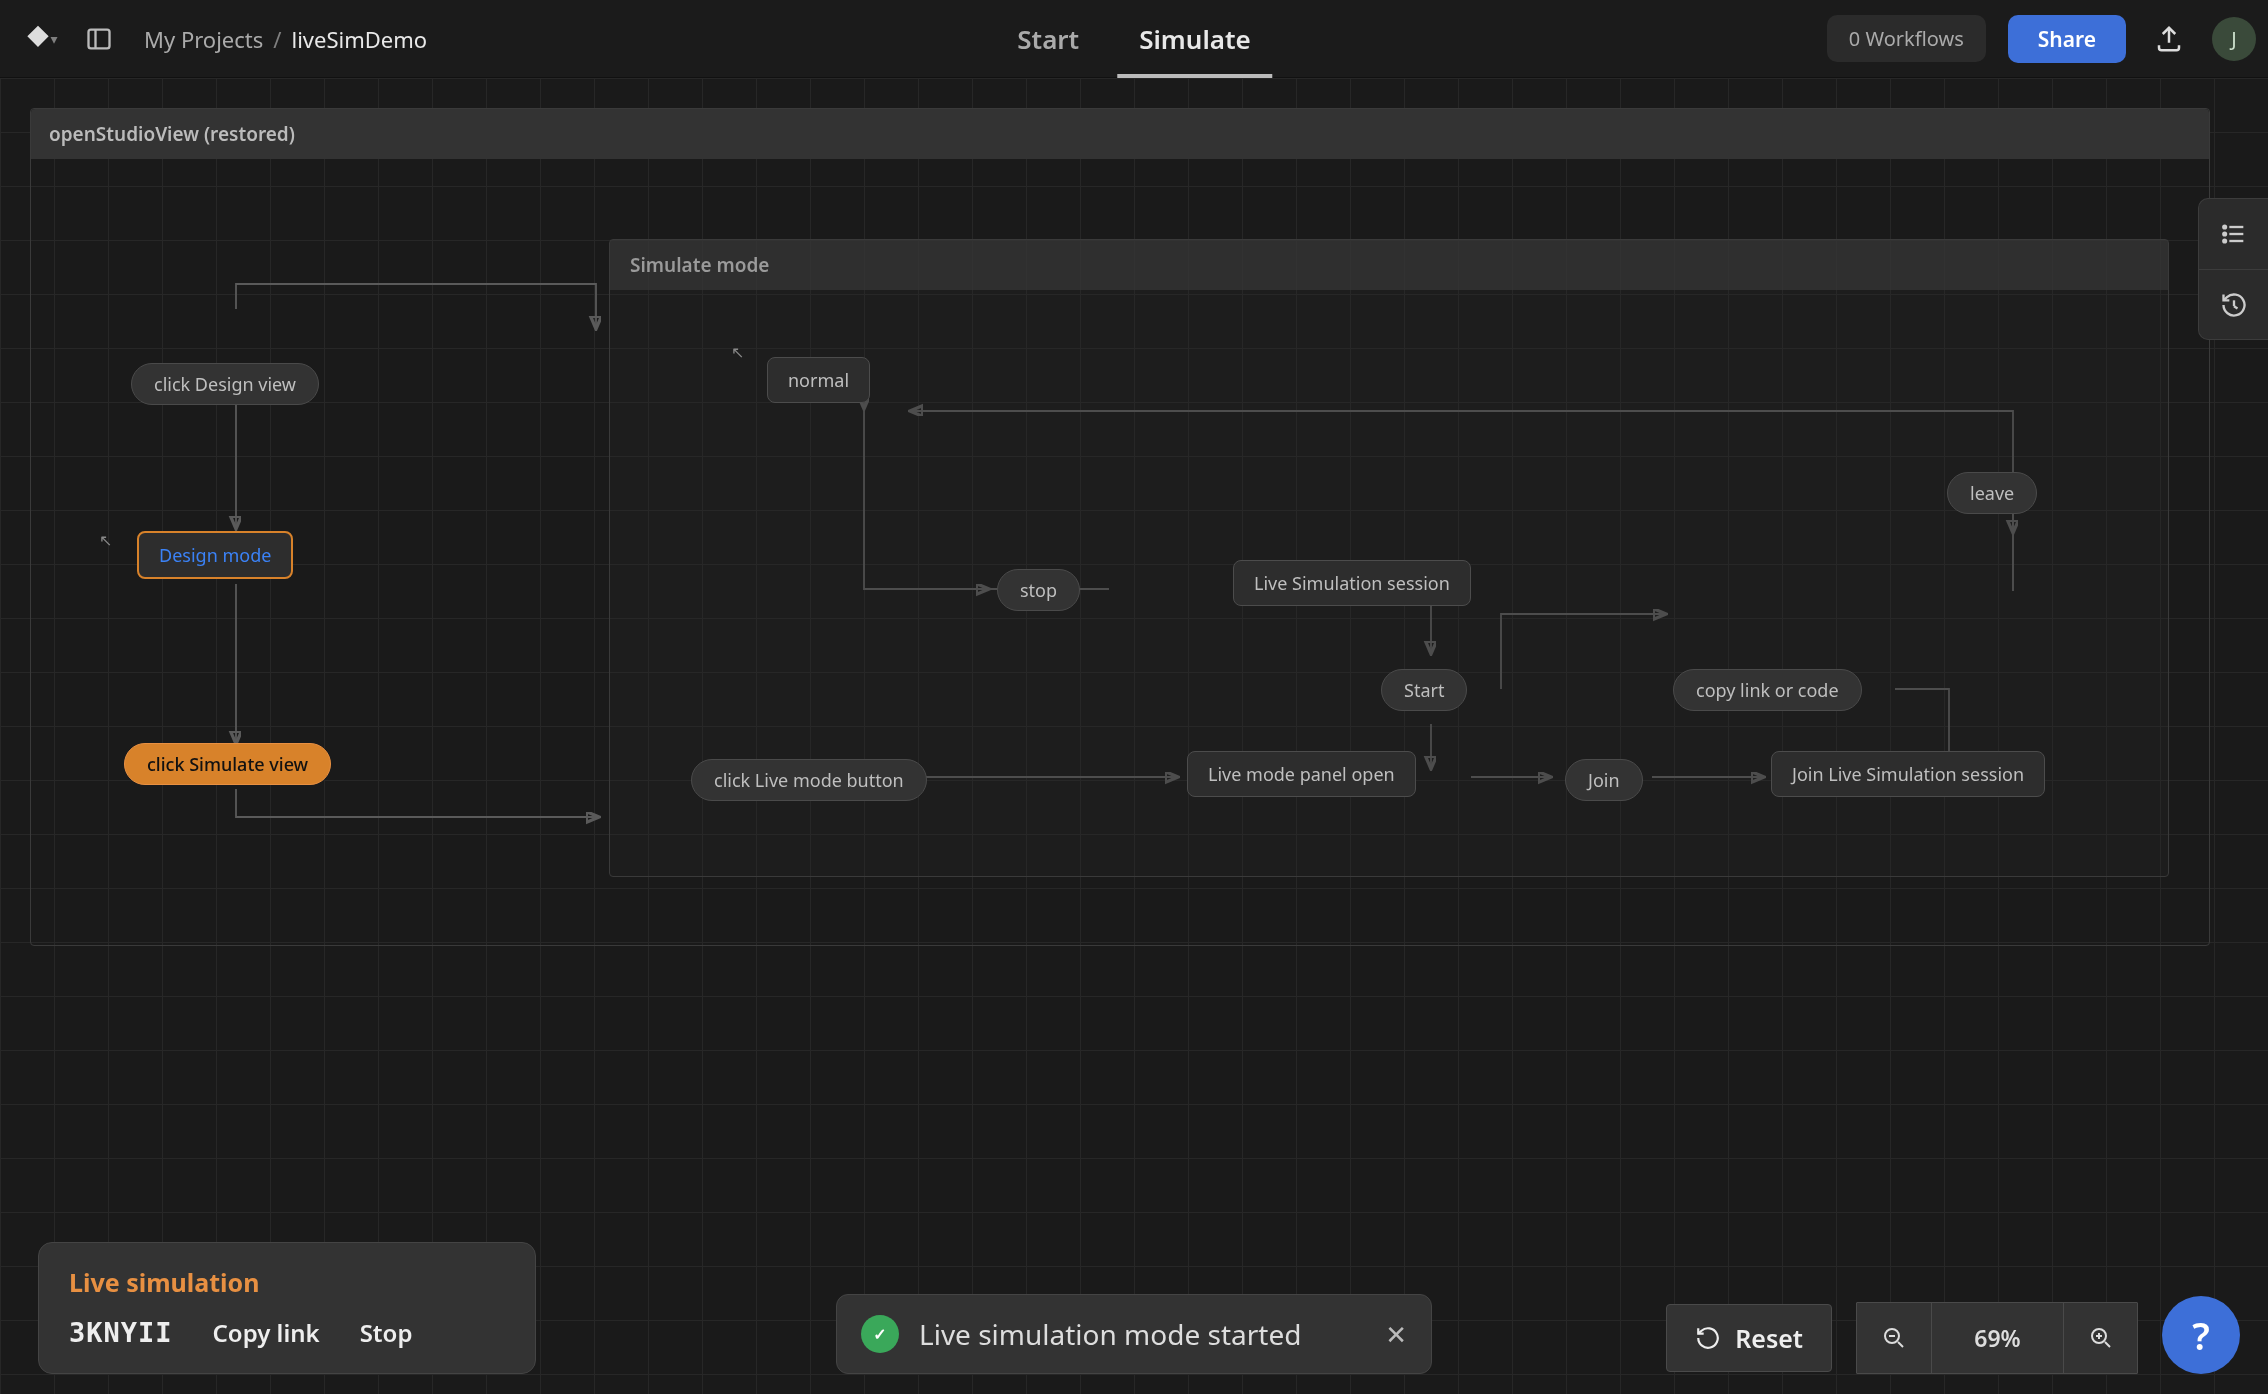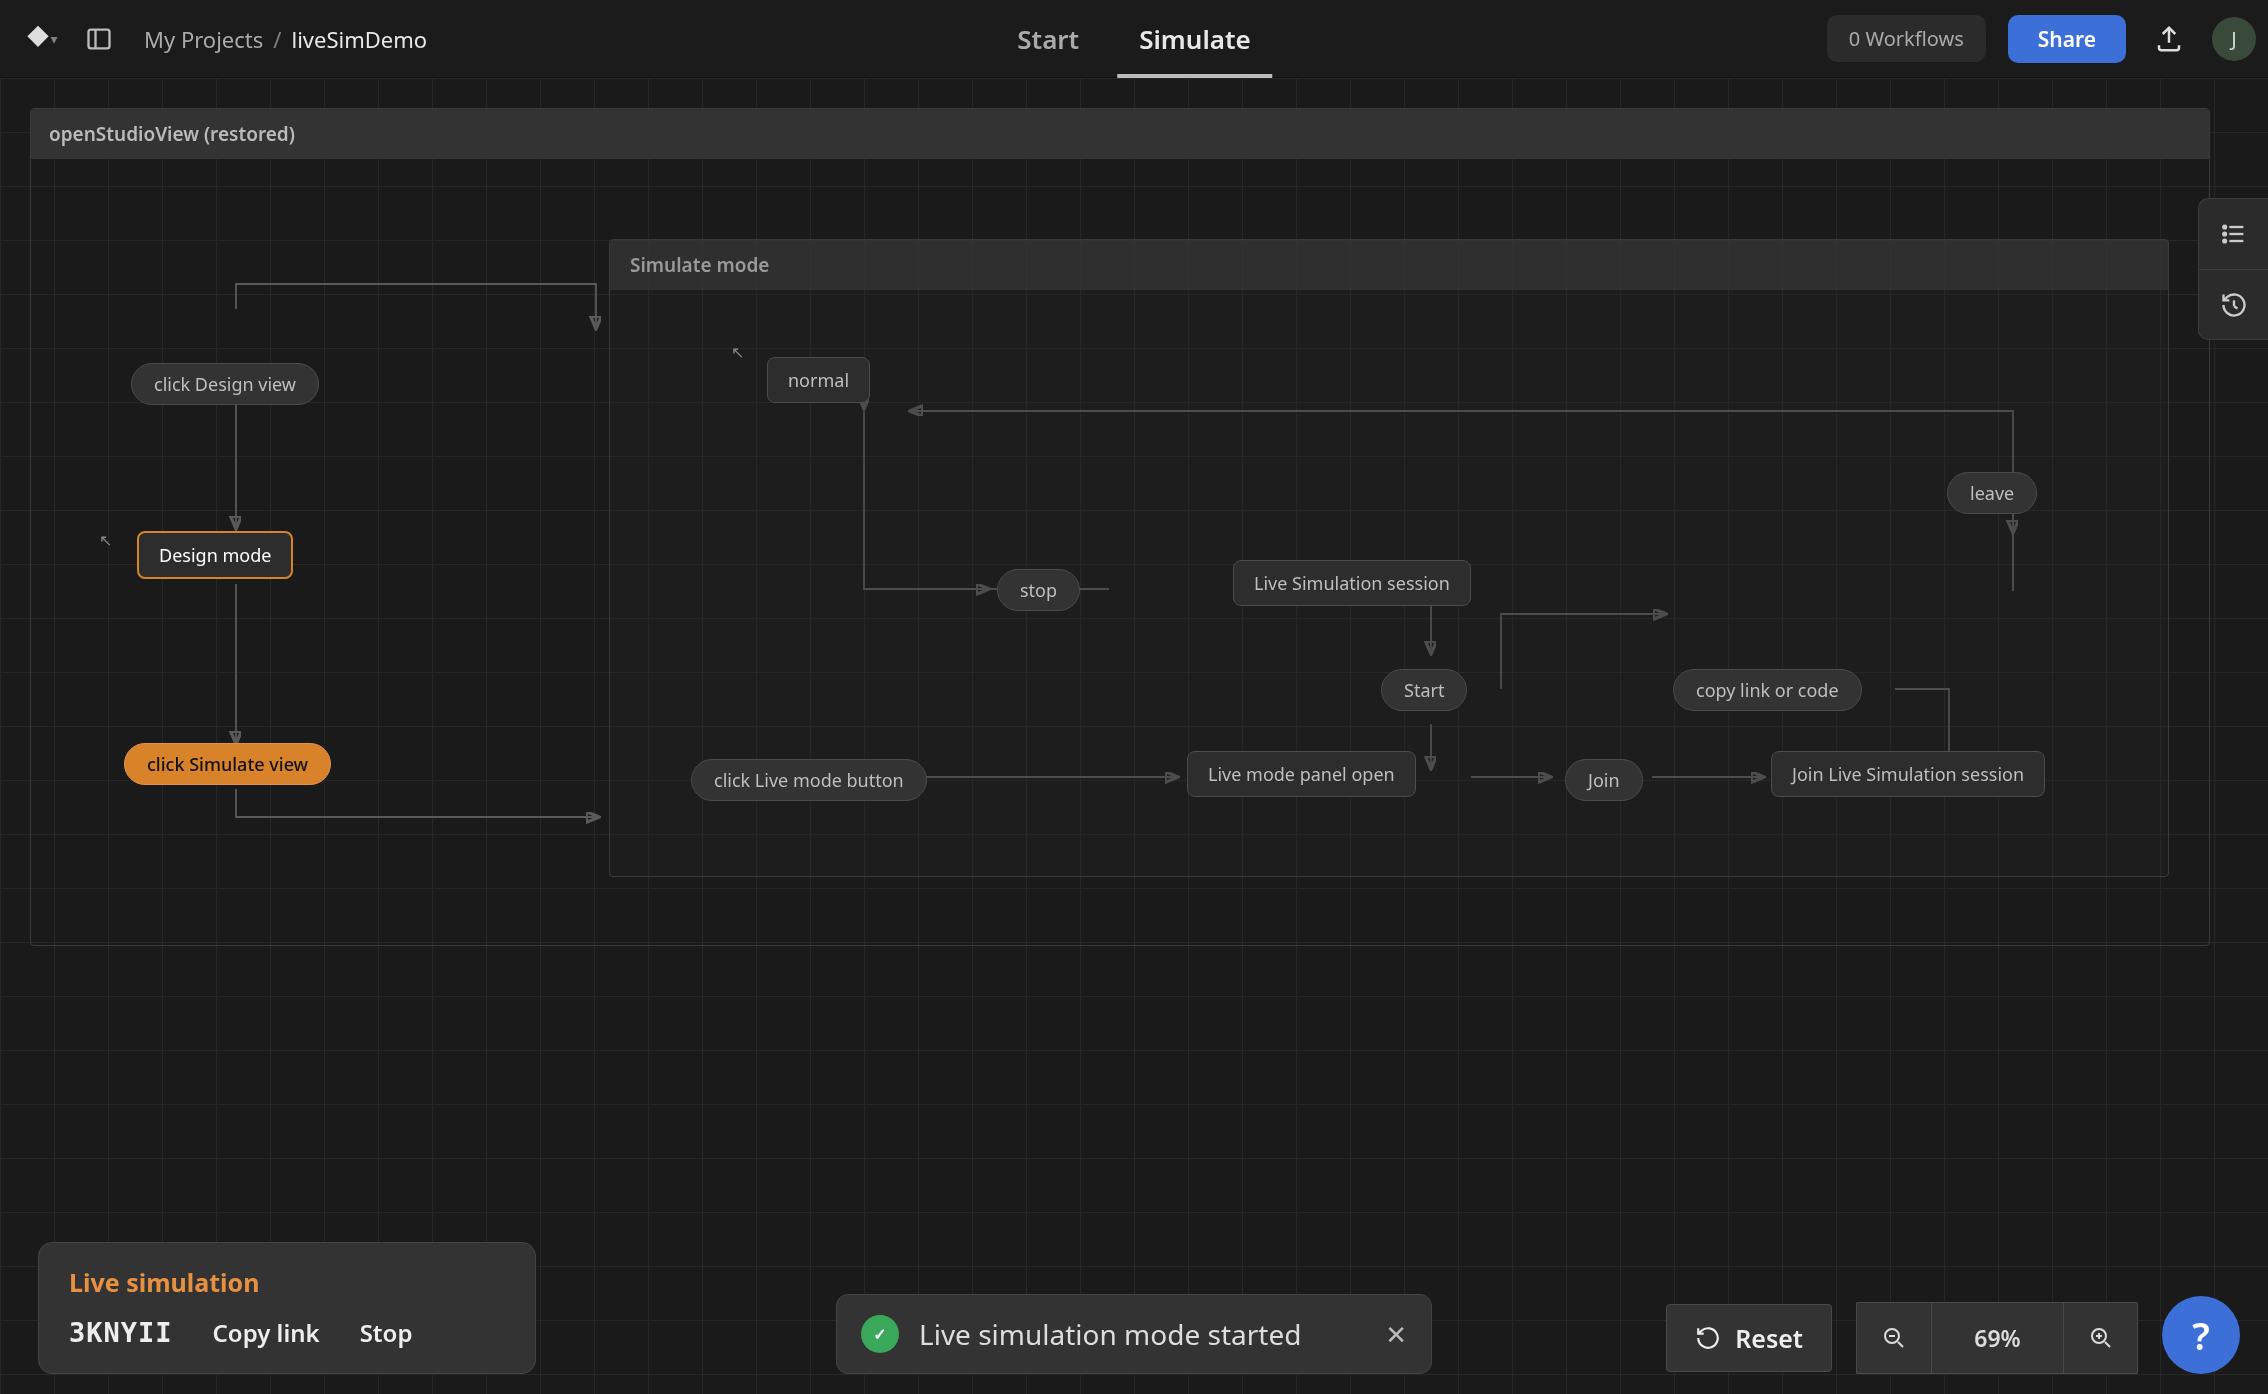--- a/index.html
+++ b/index.html
@@ -53,21 +53,21 @@
 .view-header{height:50px;background:var(--bg4);display:flex;align-items:center;padding:0 18px;font-size:19px;color:#bbb;font-weight:600;border-top-left-radius:4px;border-top-right-radius:4px;}
 
 
 .sim-frame{position:absolute;left:578px;top:130px;width:1560px;height:638px;border:1px solid #3a3a3a;border-radius:4px;background:rgba(40,40,40,.25);}
 .sim-header{height:50px;background:rgba(56,56,56,.7);display:flex;align-items:center;padding:0 20px;font-size:19px;color:#9a9a9a;font-weight:600;}
 
 
 .chip{position:absolute;background:var(--bg4);border:1px solid #4a4a4a;border-radius:22px;padding:8px 22px;font-size:18px;color:#bfbfbf;white-space:nowrap;cursor:pointer;text-align:center;}
 .chip.orange{background:var(--orange);border-color:var(--orange2);color:#111;font-weight:500;}
 .node{position:absolute;background:#2d2d2d;border:1px solid #4c4c4c;border-radius:8px;padding:10px 20px;font-size:18px;color:#bfbfbf;white-space:nowrap;cursor:pointer;}
-.node.design{border:2px solid var(--orange);color:#ffffff;text-align:right;}
+.node.design{border:2px solid var(--orange);color:#3b82f6;text-align:right;}
 .pointer-icon{position:absolute;font-size:16px;color:#888;}
 
 
 svg.edges{position:absolute;left:0;top:0;width:100%;height:100%;pointer-events:none;}
 svg.edges path,svg.edges line{stroke:#5a5a5a;stroke-width:1.8;fill:none;}
 
 
 .right-rail{position:absolute;right:0;top:120px;width:70px;background:var(--bg3);border-radius:10px 0 0 10px;display:flex;flex-direction:column;border:1px solid #3c3c3c;border-right:none;}
 .rail-btn{height:70px;display:flex;align-items:center;justify-content:center;cursor:pointer;color:#ccc;}
 .rail-btn+.rail-btn{border-top:1px solid #3c3c3c;}

